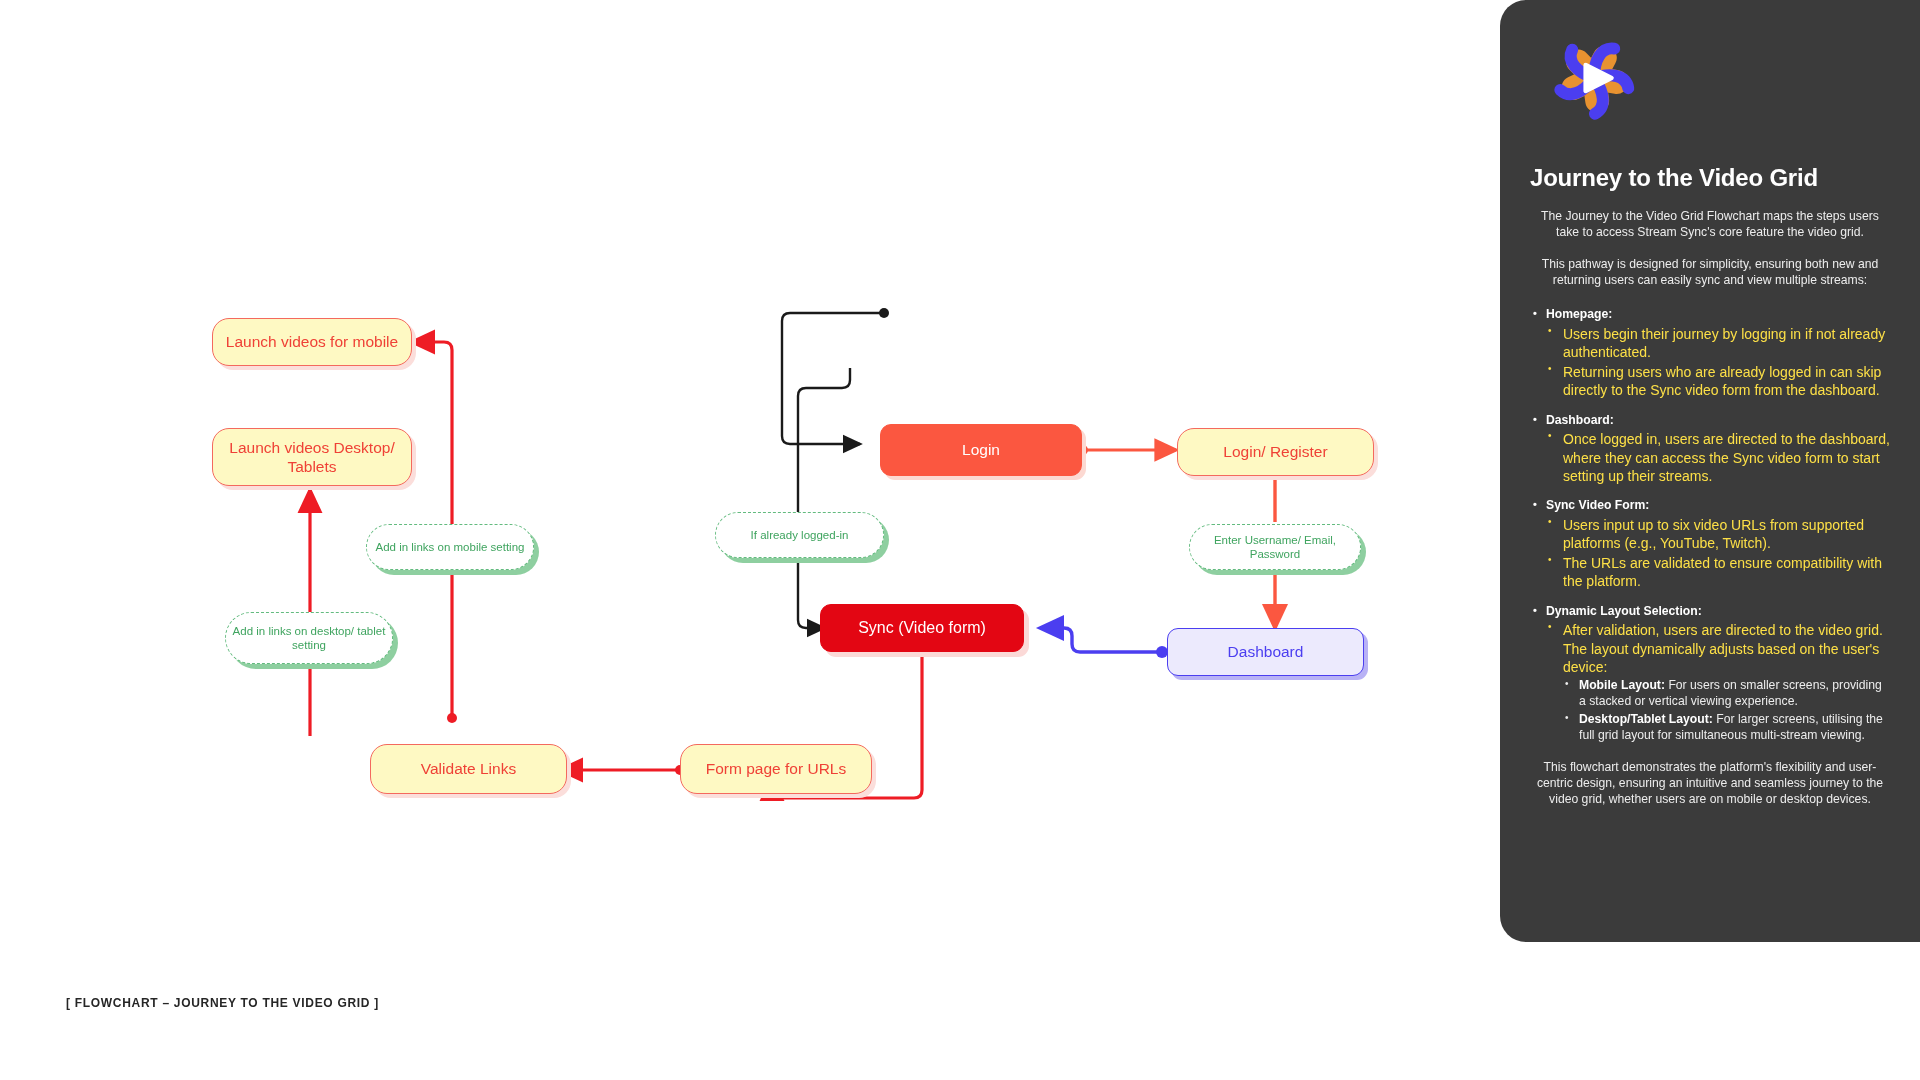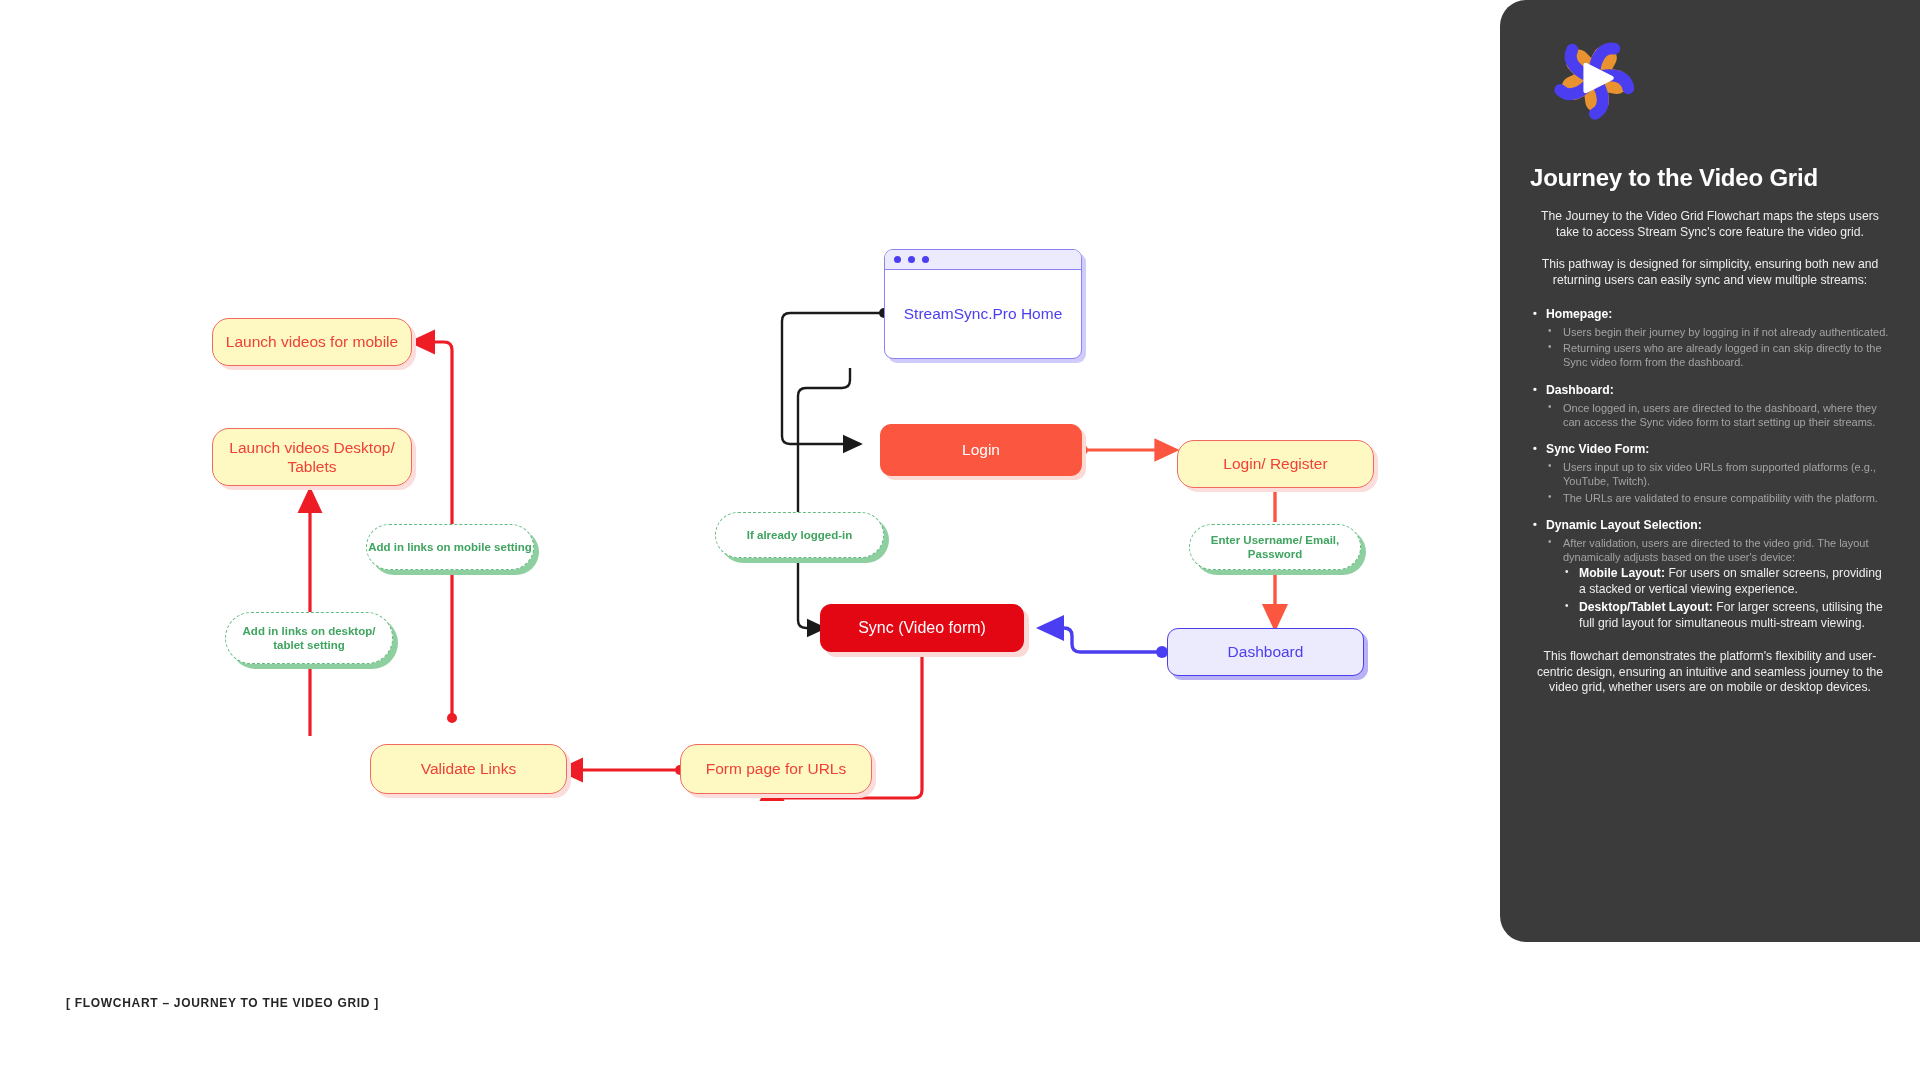--- a/index.html
+++ b/index.html
@@ -61,21 +61,21 @@
     font-size:15.5px;
     box-shadow:4px 4px 0 0 #b8b2f5;
   }
   
   .n-pill{
     background:#ffffff;
     border:1.5px dashed #63bb7f;
     border-radius:999px;
     color:#3fa45f;
     font-size:11.5px;
-    font-weight:700;
+    font-weight:400;
     box-shadow:5px 5px 0 0 #8ecfa0;
   }
 
   
   .n-window{
     position:absolute;
     box-sizing:border-box;
     background:#ffffff;
     border:1.8px solid #8a82f5;
     border-radius:9px;
@@ -137,21 +137,21 @@
     font-size:12.2px;line-height:1.29;color:#ededed;text-align:center;
   }
   #bullets{margin-top:18px;}
   .b1{
     position:relative;padding-left:16px;margin-top:13px;
     font-size:12.2px;line-height:1.3;font-weight:700;color:#ffffff;
   }
   .b1::before{content:"\2022";position:absolute;left:3px;top:-1px;font-size:11px;}
   .b2{
     position:relative;padding-left:17px;margin-top:2px;
-    font-size:11px;line-height:1.3;font-weight:400;color:#a3a3a3;
+    font-size:14px;line-height:1.3;font-weight:400;color:#fde047;
   }
   .b2::before{content:"\2022";position:absolute;left:2px;top:-1px;font-size:10px;}
   .b2-wrap{margin-left:16px;}
   .b3-wrap{margin-left:17px;}
   .b3{
     position:relative;padding-left:16px;margin-top:2px;
     font-size:12.2px;line-height:1.3;color:#ededed;
   }
   .b3::before{content:"\2022";position:absolute;left:2px;top:-1px;font-size:10px;}
   .b3 b{font-weight:700;color:#ffffff;}
@@ -198,32 +198,24 @@
     <path d="M680,770 L560,770" fill="none" stroke="#ee1c25" stroke-width="3.2" marker-end="url(#ah-red)"></path>
     <circle cx="680" cy="770" r="5" fill="#ee1c25"></circle>
 
     <path d="M452,718 L452,580 Q452,572 452,565 L452,350 Q452,342 444,342 L412,342" fill="none" stroke="#ee1c25" stroke-width="3.2" marker-end="url(#ah-red)"></path>
     <circle cx="452" cy="718" r="5" fill="#ee1c25"></circle>
 
     <path d="M310,736 L310,490" fill="none" stroke="#ee1c25" stroke-width="3.2" marker-end="url(#ah-red)"></path>
 
   </svg>
 
-  <div class="n-window" style="left:884px;top:249px;width:198px;height:110px;">
-    <div class="win-bar">
-      <span class="win-dot"></span>
-      <span class="win-dot"></span>
-      <span class="win-dot"></span>
-    </div>
-    <div class="win-body">StreamSync.Pro Home</div>
-  </div>
 
   <div class="node n-solid-orange" style="left:880px;top:424px;width:202px;height:52px;">Login</div>
 
-  <div class="node n-soft" style="left:1177px;top:440px;width:197px;height:48px;">Login/ Register</div>
+  <div class="node n-soft" style="left:1177px;top:428px;width:197px;height:48px;">Login/ Register</div>
 
   <div class="node n-pill" style="left:1189px;top:524px;width:172px;height:46px;">Enter Username/ Email, Password</div>
 
   <div class="node n-blue" style="left:1167px;top:628px;width:197px;height:48px;">Dashboard</div>
 
   <div class="node n-pill" style="left:715px;top:512px;width:169px;height:46px;">If already logged-in</div>
 
   <div class="node n-solid-red" style="left:820px;top:604px;width:204px;height:48px;">Sync (Video form)</div>
 
   <div class="node n-soft" style="left:680px;top:744px;width:192px;height:50px;">Form page for URLs</div>

